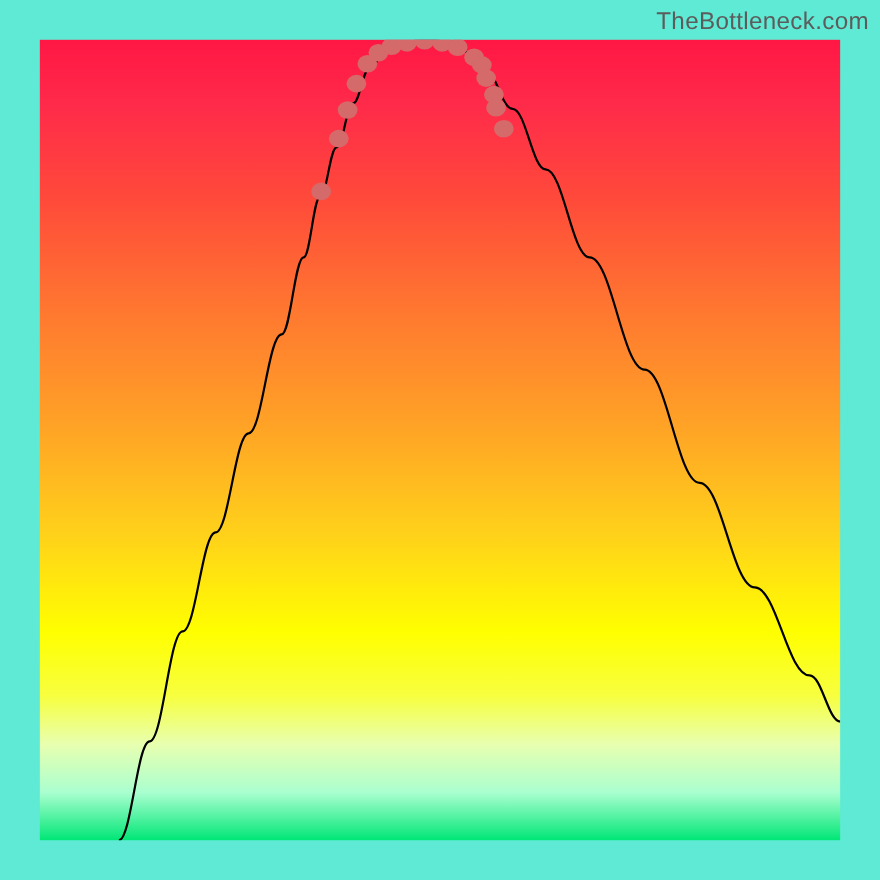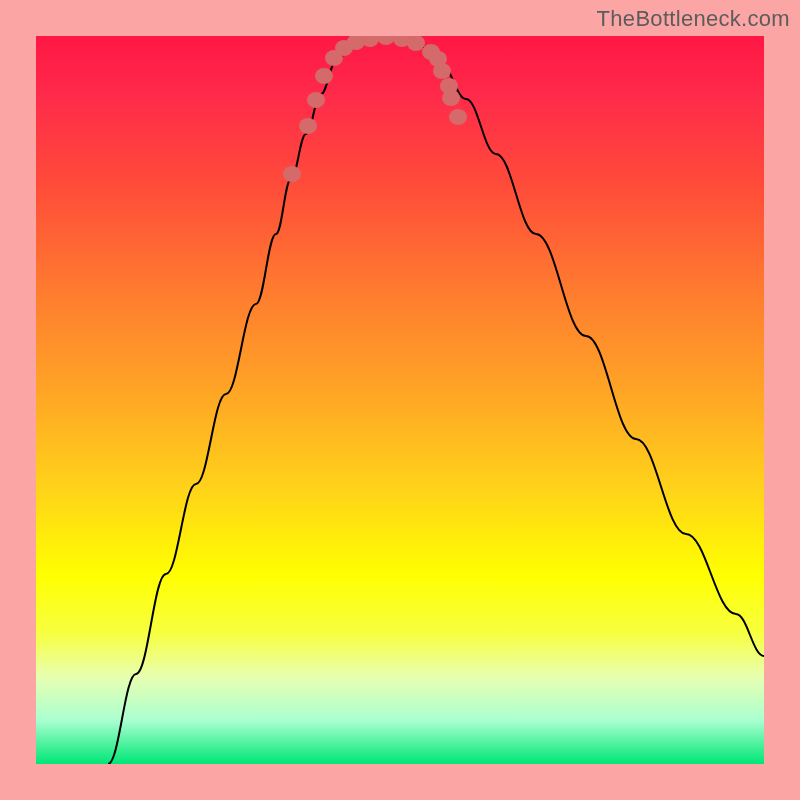--- a/index.html
+++ b/index.html
@@ -1,16 +1,16 @@
 <!DOCTYPE html>
 <html><head>
 <meta charset="utf-8">
 <style>
   html,body{margin:0;padding:0;width:800px;height:800px;overflow:hidden;background:#000;font-family:Arial,Helvetica,sans-serif}
-  .frame{position:absolute;left:0;top:0;width:800px;height:800px;background:#fca5a5}
+  .frame{position:absolute;left:0;top:0;width:800px;height:800px;background:#5eead4}
   .plot{position:absolute;left:36px;top:36px;width:728px;height:728px;overflow:hidden}
   .grad{position:absolute;left:0;top:0;width:728px;height:728px;
     background:linear-gradient(to bottom,
       #ff1744 0%,
       #ff2a4a 8%,
       #ff4a3a 20%,
       #ff7830 34%,
       #ffa226 48%,
       #ffd21a 62%,
       #ffff00 74%,

